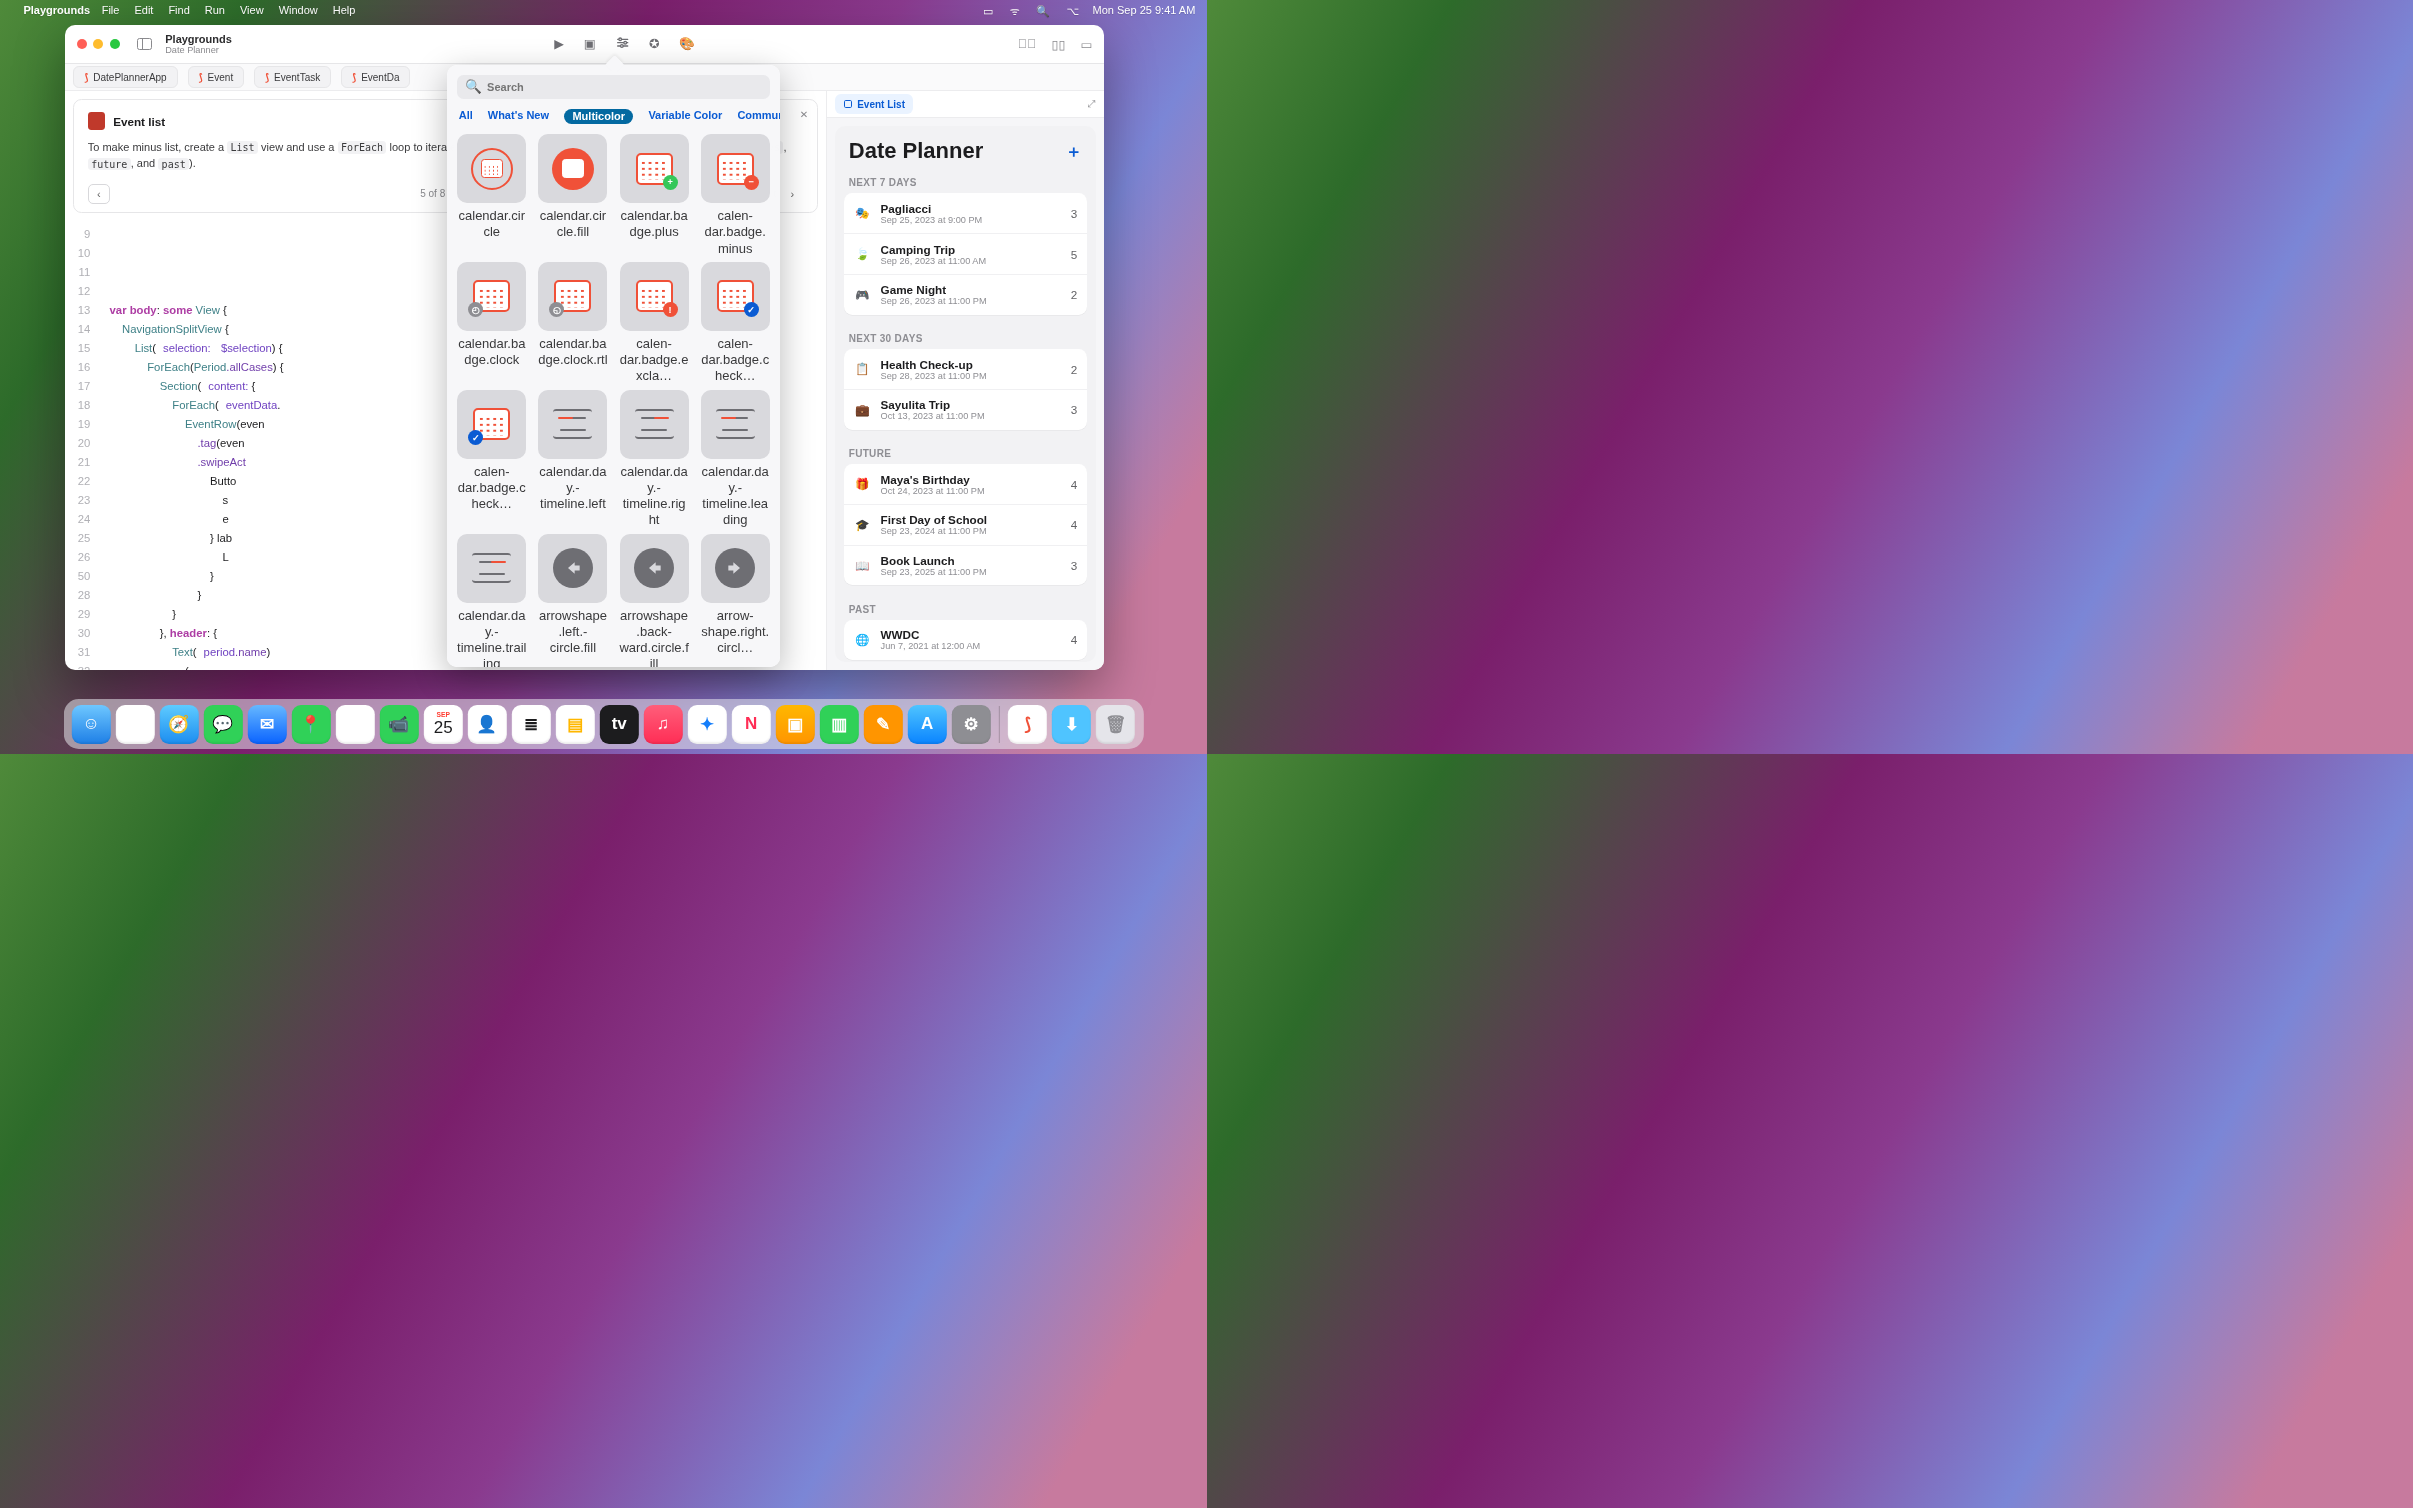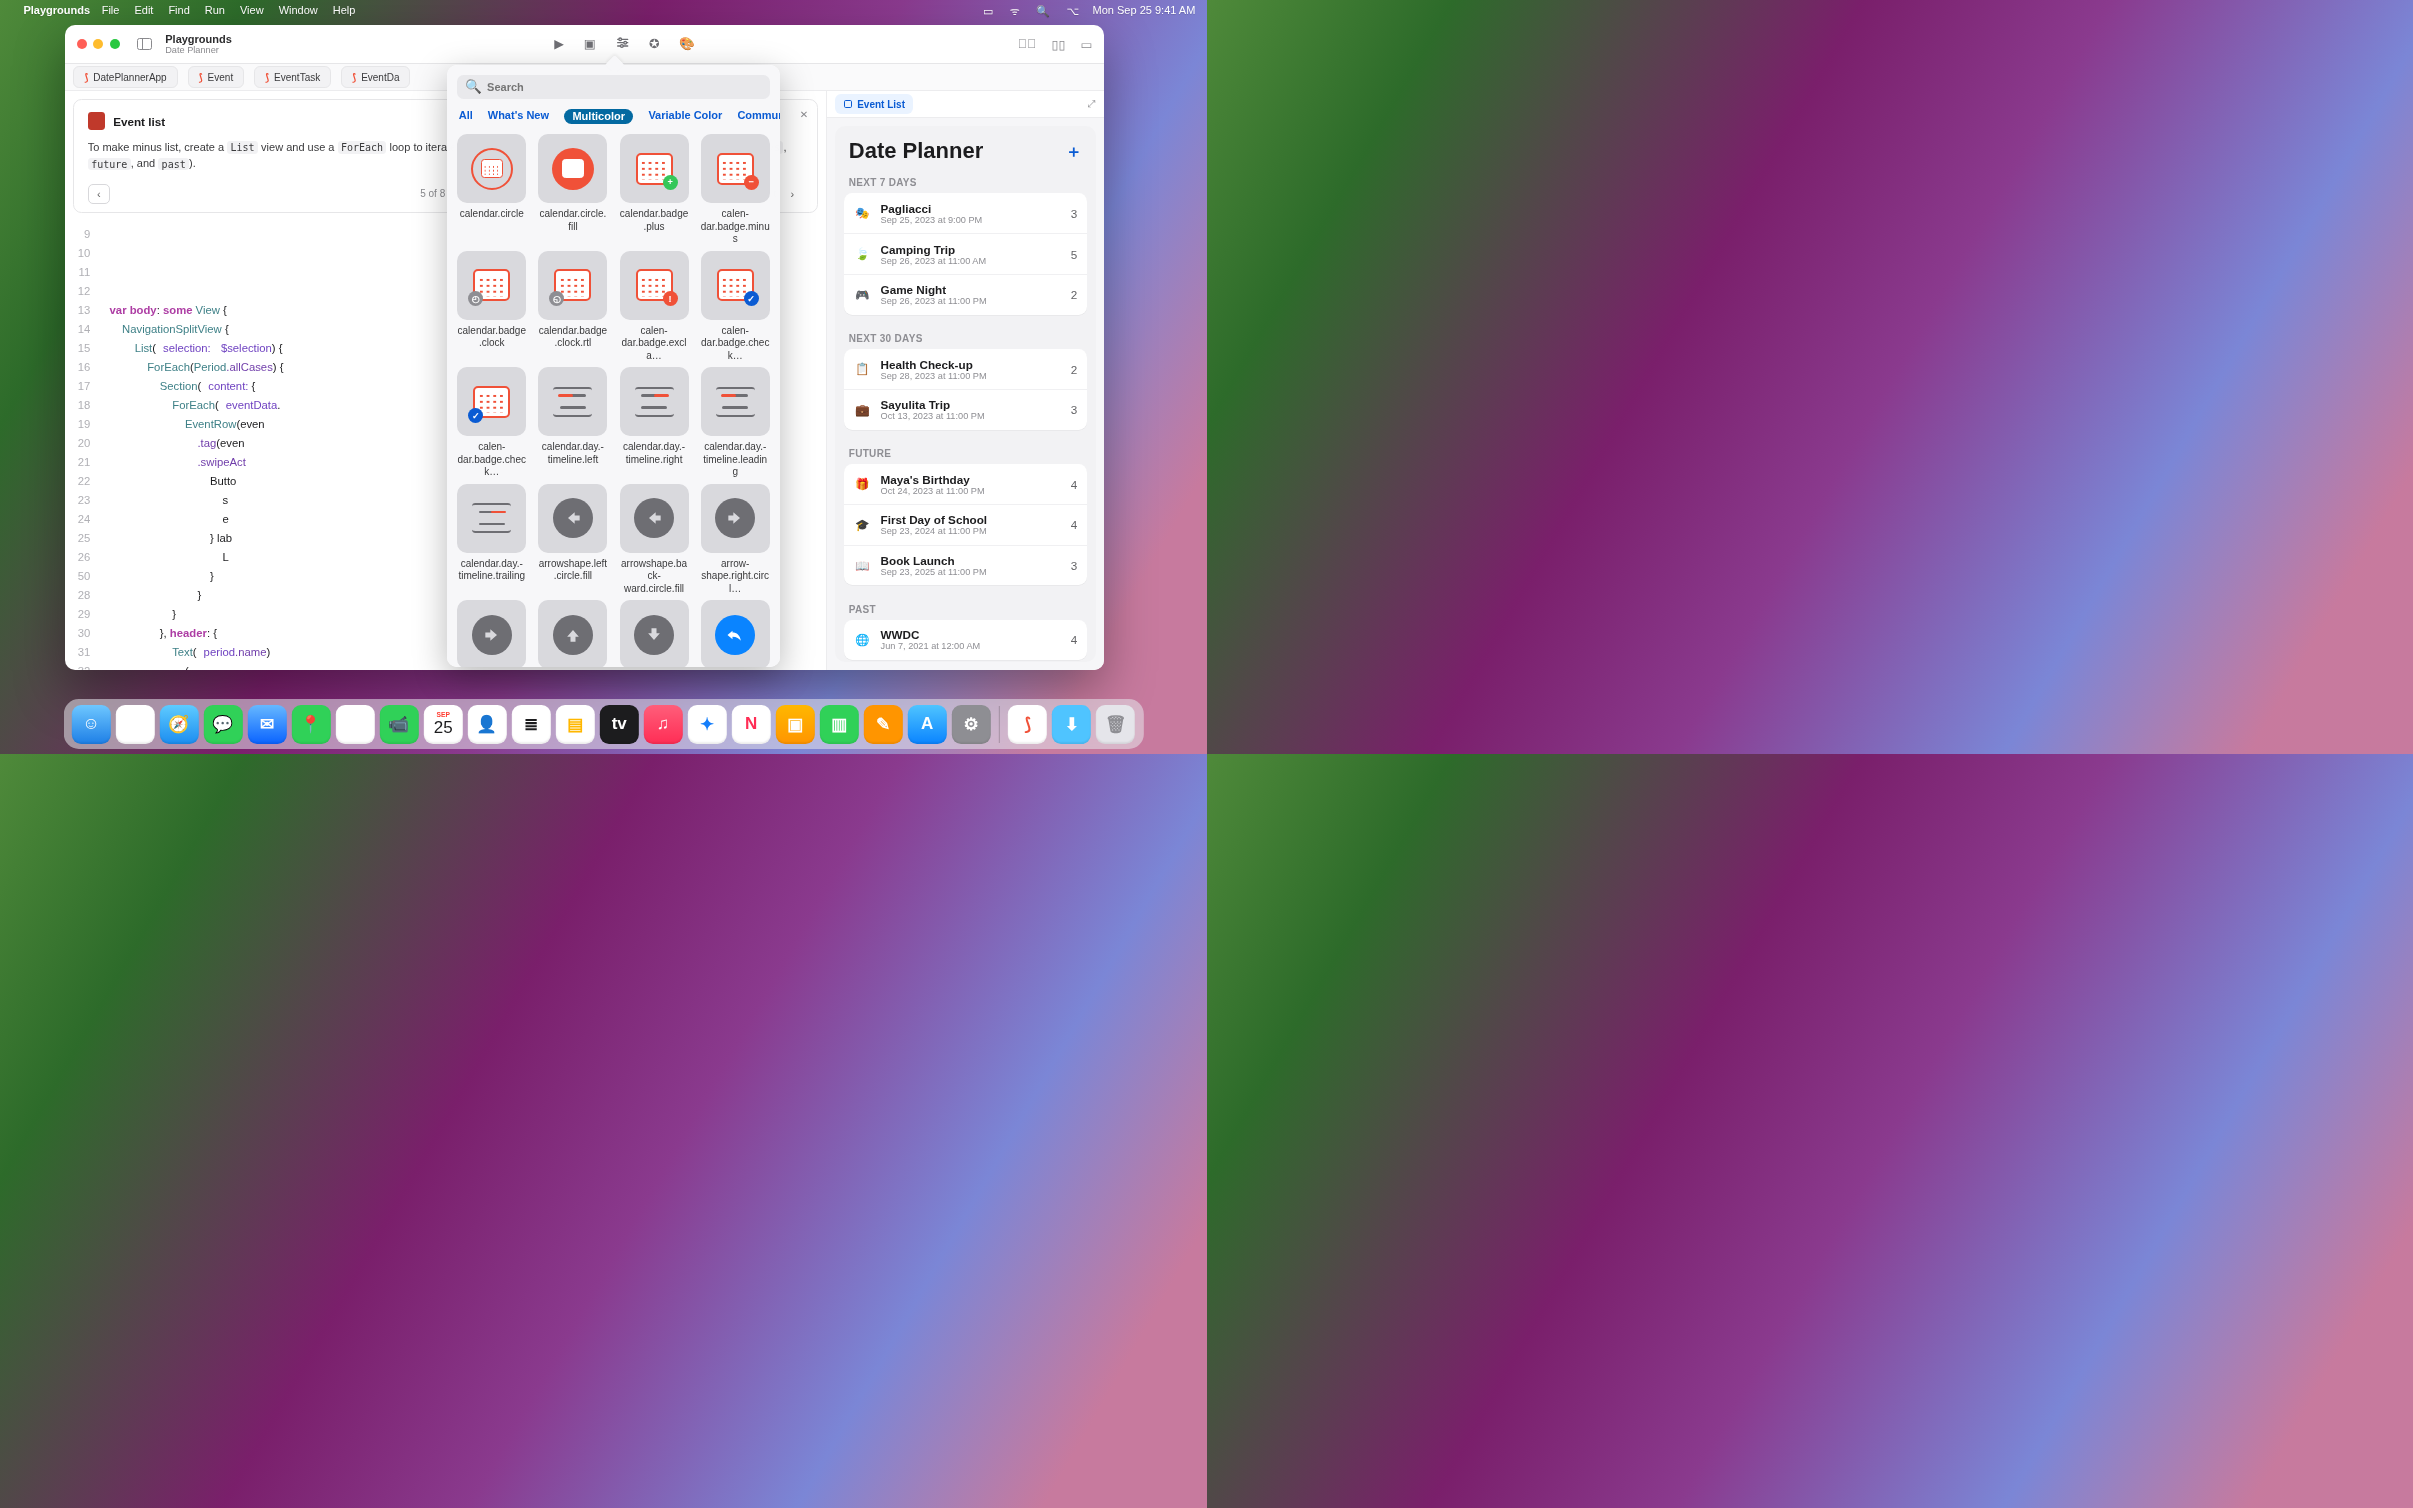--- a/index.html
+++ b/index.html
@@ -102,21 +102,21 @@
 .search{margin:10px 10px 6.7px;display:flex;align-items:center;background:#e9e9ec;border-radius:6.7px;height:23.5px;padding:0 8.4px;color:#8a8a8e;gap:5px;}
 .search input{border:none;background:transparent;outline:none;font-size:11px;flex:1;color:#1c1c1e;font-weight:bold;}
 .cats{display:flex;gap:15px;padding:3.4px 11.7px 8.4px;font-size:11px;overflow:hidden;white-space:nowrap;}
 .cats span{color:#0a5bd3;cursor:default;font-weight:bold;}
 .cats .active{color:#fff;background:#0369a1;border-radius:17px;padding:1.7px 8.4px;}
 
 .grid{flex:1;overflow:auto;padding:1.7px 8.4px 6.7px;}
 .grow{display:grid;grid-template-columns:repeat(4,1fr);gap:8.4px;margin-bottom:5px;}
 .sym{display:flex;flex-direction:column;align-items:center;}
 .tile{width:69px;height:69px;border-radius:10px;background:#d9d9dd;display:flex;align-items:center;justify-content:center;}
-.lbl{margin-top:5px;font-size:10px;color:#3a3a3c;text-align:center;line-height:1.25;min-height:22px;word-break:break-word;padding:0 1.7px;}
+.lbl{margin-top:5px;font-size:13px;color:#3a3a3c;text-align:center;line-height:1.25;min-height:22px;word-break:break-word;padding:0 1.7px;}
 
 
 .cal{width:37px;height:32px;border:2.5px solid #f05138;border-radius:5px;background:#fff;position:relative;}
 .cal::before{content:"";position:absolute;top:5.9px;left:2.5px;right:2.5px;bottom:2.5px;background:
   radial-gradient(circle,#f05138 1.3px,transparent 1.3px) 0 0/6.7px 5.9px;}
 .circle-out{width:42px;height:42px;border:2.9px solid #f05138;border-radius:50%;display:flex;align-items:center;justify-content:center;}
 .circle-fill{width:42px;height:42px;background:#f05138;border-radius:50%;display:flex;align-items:center;justify-content:center;}
 .cal.sm{width:22px;height:18.4px;border-width:1.7px;border-radius:3.4px;}
 .cal.sm::before{top:4.2px;left:1.7px;right:1.7px;bottom:1.7px;background:radial-gradient(circle,#f05138 0.8px,transparent 0.9px) 0 0/4.2px 3.8px;}
 .cal.white{border-color:#fff;}

